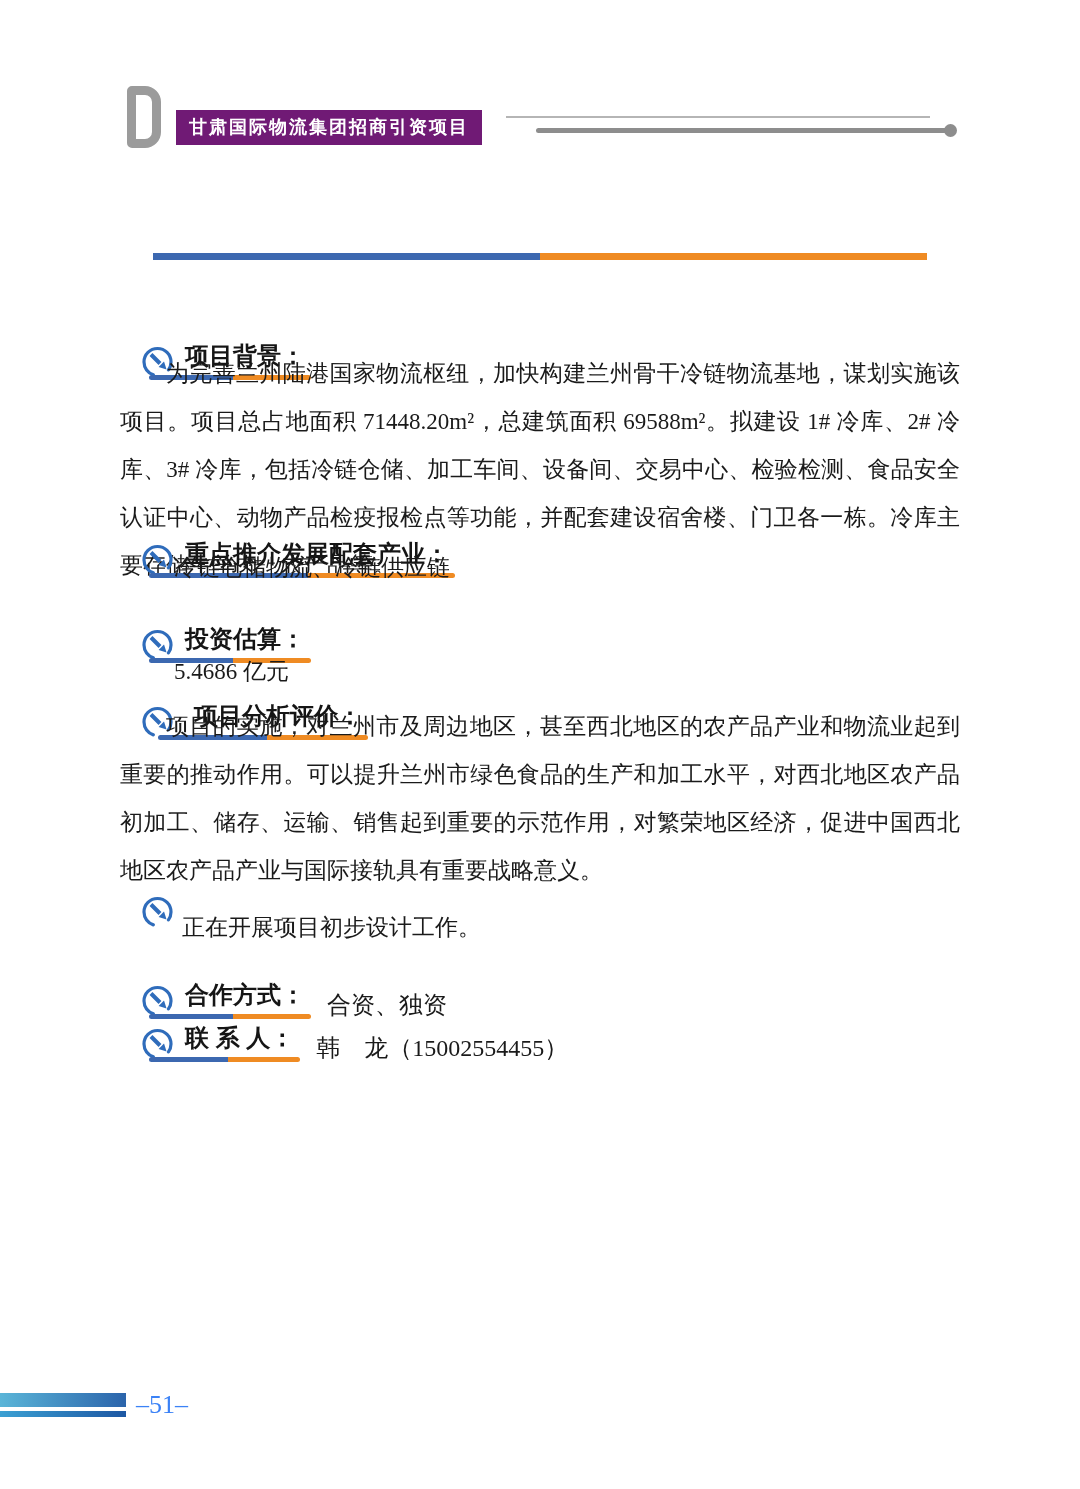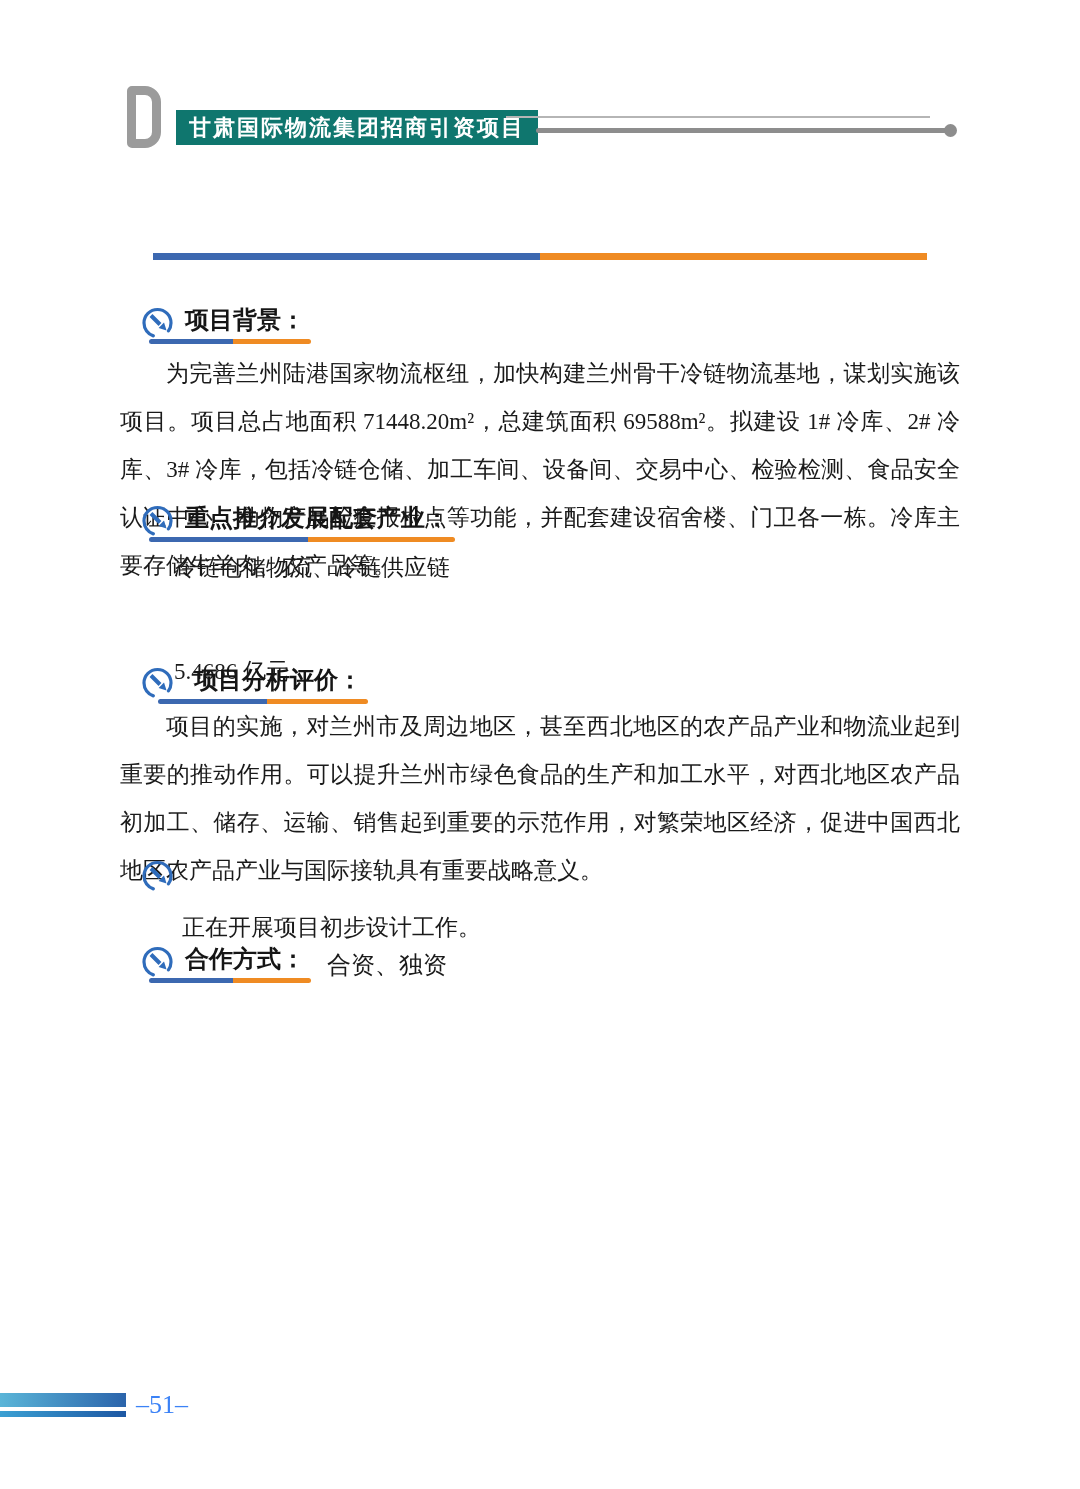--- a/index.html
+++ b/index.html
@@ -15,24 +15,24 @@
   
   .d-logo{
     position:absolute;left:127px;top:86px;
     width:34px;height:62px;box-sizing:border-box;
     border:9px solid #9b9b9b;
     border-radius:5px 16px 16px 5px;
     background:#ffffff;
   }
   .header-banner{
     position:absolute;left:176px;top:110px;height:35px;
-    background:#0f766e;
+    background:#701a75;
     color:#ffffff;
     font-family:"Liberation Sans", sans-serif;
-    font-weight:bold;font-size:22px;line-height:35px;
+    font-weight:bold;font-size:18px;line-height:35px;
     letter-spacing:2px;
     padding:0 13px;
     white-space:nowrap;
   }
   .header-rule-thin{
     position:absolute;left:506px;top:116px;width:424px;height:2px;
     background:#b5b5b5;
   }
   .header-rule-thick{
     position:absolute;left:536px;top:128px;width:412px;height:5px;
@@ -49,21 +49,21 @@
     text-align:center;
     font-family:"Liberation Sans", sans-serif;
     font-weight:bold;font-size:40px;line-height:52px;
     color:#0f0f0f;letter-spacing:1px;
   }
   .title-underline{
     position:absolute;left:153px;top:253px;width:774px;height:7px;
     background:linear-gradient(90deg,#3c68b0 0 50%,#ef8b23 50% 100%);
   }
   
-  .sec-head{position:absolute;display:flex;align-items:center;}
+  .sec-head{position:absolute;display:flex;align-items:flex-end;margin-top:36px;}
   .icon-wrap{width:36px;height:36px;margin-right:7px;flex:none;}
   .sec-title{
     font-family:"Liberation Sans", sans-serif;
     font-weight:bold;font-size:24px;line-height:28px;color:#151515;
     position:relative;
     padding:4px 6px 10px 2px;
     white-space:nowrap;
   }
   .sec-title::after{
     content:"";position:absolute;left:-34px;right:0;bottom:0;height:5px;
@@ -132,20 +132,30 @@
       <svg viewBox="0 0 36 36" width="36" height="36">
         <circle cx="17.5" cy="18" r="13.5" fill="none" stroke="#2f6cbb" stroke-width="3.2" pathLength="100" stroke-dasharray="80 20" stroke-dashoffset="70" stroke-linecap="round"></circle>
         <line x1="11" y1="10.5" x2="20" y2="19.5" stroke="#2f6cbb" stroke-width="4"></line>
         <polygon points="26.5,25.5 24.0,17.6 18.6,23.0" fill="#2f6cbb"></polygon>
       </svg>
     </span>
     <span class="sec-title">重点推介发展配套产业：</span>
   </div>
   <p class="body-text single-line" style="top:551px;margin:0;">冷链仓储物流、冷链供应链</p>
 
+  <div class="sec-head" style="left:140px;top:585px;">
+    <span class="icon-wrap">
+      <svg viewBox="0 0 36 36" width="36" height="36">
+        <circle cx="17.5" cy="18" r="13.5" fill="none" stroke="#2f6cbb" stroke-width="3.2" pathLength="100" stroke-dasharray="80 20" stroke-dashoffset="70" stroke-linecap="round"></circle>
+        <line x1="11" y1="10.5" x2="20" y2="19.5" stroke="#2f6cbb" stroke-width="4"></line>
+        <polygon points="26.5,25.5 24.0,17.6 18.6,23.0" fill="#2f6cbb"></polygon>
+      </svg>
+    </span>
+    <span class="sec-title">投资估算：</span>
+  </div>
   <p class="body-text single-line" style="top:655px;margin:0;">5.4686 亿元</p>
 
   <div class="sec-head" style="left:140px;top:662px;gap:9px;">
     <span class="icon-wrap">
       <svg viewBox="0 0 36 36" width="36" height="36">
         <circle cx="17.5" cy="18" r="13.5" fill="none" stroke="#2f6cbb" stroke-width="3.2" pathLength="100" stroke-dasharray="80 20" stroke-dashoffset="70" stroke-linecap="round"></circle>
         <line x1="11" y1="10.5" x2="20" y2="19.5" stroke="#2f6cbb" stroke-width="4"></line>
         <polygon points="26.5,25.5 24.0,17.6 18.6,23.0" fill="#2f6cbb"></polygon>
       </svg>
     </span>
@@ -169,20 +179,31 @@
       <svg viewBox="0 0 36 36" width="36" height="36">
         <circle cx="17.5" cy="18" r="13.5" fill="none" stroke="#2f6cbb" stroke-width="3.2" pathLength="100" stroke-dasharray="80 20" stroke-dashoffset="70" stroke-linecap="round"></circle>
         <line x1="11" y1="10.5" x2="20" y2="19.5" stroke="#2f6cbb" stroke-width="4"></line>
         <polygon points="26.5,25.5 24.0,17.6 18.6,23.0" fill="#2f6cbb"></polygon>
       </svg>
     </span>
     <span class="sec-title">合作方式：</span>
     <span class="sec-value">合资、独资</span>
   </div>
 
+  <div class="sec-head" style="left:140px;top:984px;">
+    <span class="icon-wrap">
+      <svg viewBox="0 0 36 36" width="36" height="36">
+        <circle cx="17.5" cy="18" r="13.5" fill="none" stroke="#2f6cbb" stroke-width="3.2" pathLength="100" stroke-dasharray="80 20" stroke-dashoffset="70" stroke-linecap="round"></circle>
+        <line x1="11" y1="10.5" x2="20" y2="19.5" stroke="#2f6cbb" stroke-width="4"></line>
+        <polygon points="26.5,25.5 24.0,17.6 18.6,23.0" fill="#2f6cbb"></polygon>
+      </svg>
+    </span>
+    <span class="sec-title">联 系 人：</span>
+    <span class="sec-value">韩　龙（15002554455）</span>
+  </div>
 
   <div>
     <div class="footer-bar-top"></div>
     <div class="footer-bar-bottom"></div>
     <div class="page-number">–51–</div>
   </div>
 
 </div>
 
 </body></html>

